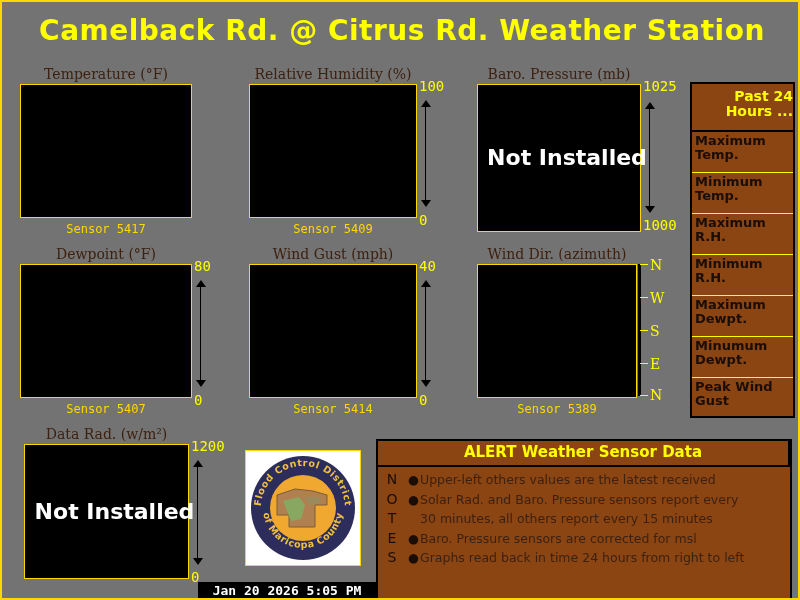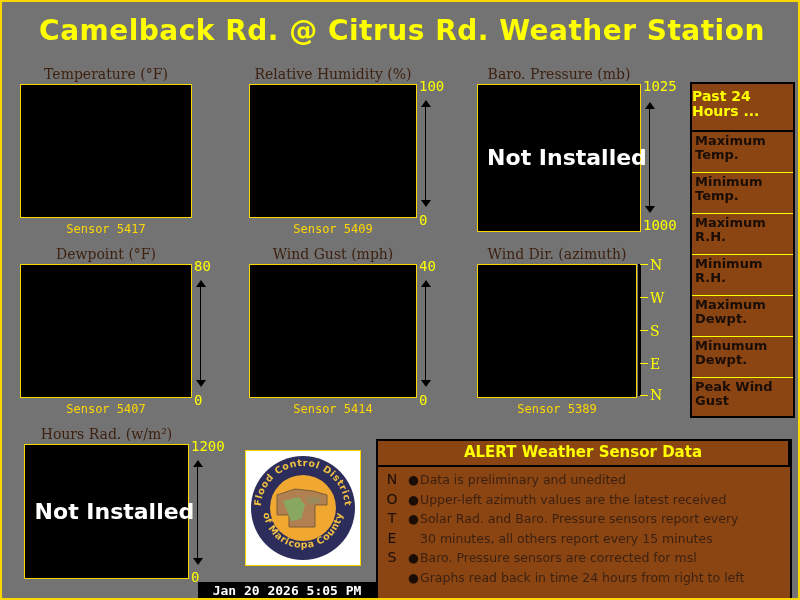--- a/index.html
+++ b/index.html
@@ -142,21 +142,21 @@
   }
   #past24-header {
     height: 48px;
     border-bottom: 2px solid #000;
     box-sizing: border-box;
     color: #FFFF00;
     font-family: "DejaVu Sans", sans-serif;
     font-weight: bold;
     font-size: 14px;
     line-height: 1.05;
-    text-align: left;
+    text-align: right;
     padding-top: 5px;
   }
   .p24-row {
     height: 41px;
     box-sizing: border-box;
     border-bottom: 1px solid #FFFF00;
     color: #1a0d06;
     font-family: "DejaVu Sans", sans-serif;
     font-weight: bold;
     font-size: 13px;
@@ -360,21 +360,21 @@
     <div class="dir-lab" style="top:27px;">W</div>
     <div class="dir-tick" style="top:66px;"></div>
     <div class="dir-lab" style="top:60px;">S</div>
     <div class="dir-tick" style="top:99px;"></div>
     <div class="dir-lab" style="top:93px;">E</div>
     <div class="dir-tick" style="top:131px;"></div>
     <div class="dir-lab" style="top:124px;">N</div>
   </div>
 
   <div class="panel" style="left:22px; top:424px; width:165px;">
-    <div class="panel-title">Hours Rad. (w/m²)</div>
+    <div class="panel-title">Data Rad. (w/m²)</div>
     <div class="plot" style="width:165px; height:135px;">
       <div class="notinstalled">Not Installed</div>
     </div>
   </div>
   <div class="axis" style="left:189px; top:436px; height:142px; width:48px;">
     <div class="axis-max" style="top:0px;">1200</div>
     <div class="axis-arrow up" style="top:22px;"></div>
     <div class="axis-line" style="top:26px; height:98px;"></div>
     <div class="axis-arrow down" style="top:120px;"></div>
     <div class="axis-min" style="top:131px;">0</div>
@@ -446,24 +446,21 @@
     <div id="notes-body">
       <div id="notes-word">
         <div>N</div>
         <div>O</div>
         <div>T</div>
         <div>E</div>
         <div>S</div>
       </div>
       <div id="notes-list">
         <div class="note-item">
-          <span class="note-bullet">●</span><span>Data is preliminary and unedited</span>
-        </div>
-        <div class="note-item">
-          <span class="note-bullet">●</span><span>Upper-left azimuth values are the latest received</span>
+          <span class="note-bullet">●</span><span>Upper-left others values are the latest received</span>
         </div>
         <div class="note-item">
           <span class="note-bullet">●</span><span>Solar Rad. and Baro. Pressure sensors report every</span>
         </div>
         <div class="note-item note-cont">30 minutes, all others report every 15 minutes</div>
         <div class="note-item">
           <span class="note-bullet">●</span><span>Baro. Pressure sensors are corrected for msl</span>
         </div>
         <div class="note-item">
           <span class="note-bullet">●</span><span>Graphs read back in time 24 hours from right to left</span>

